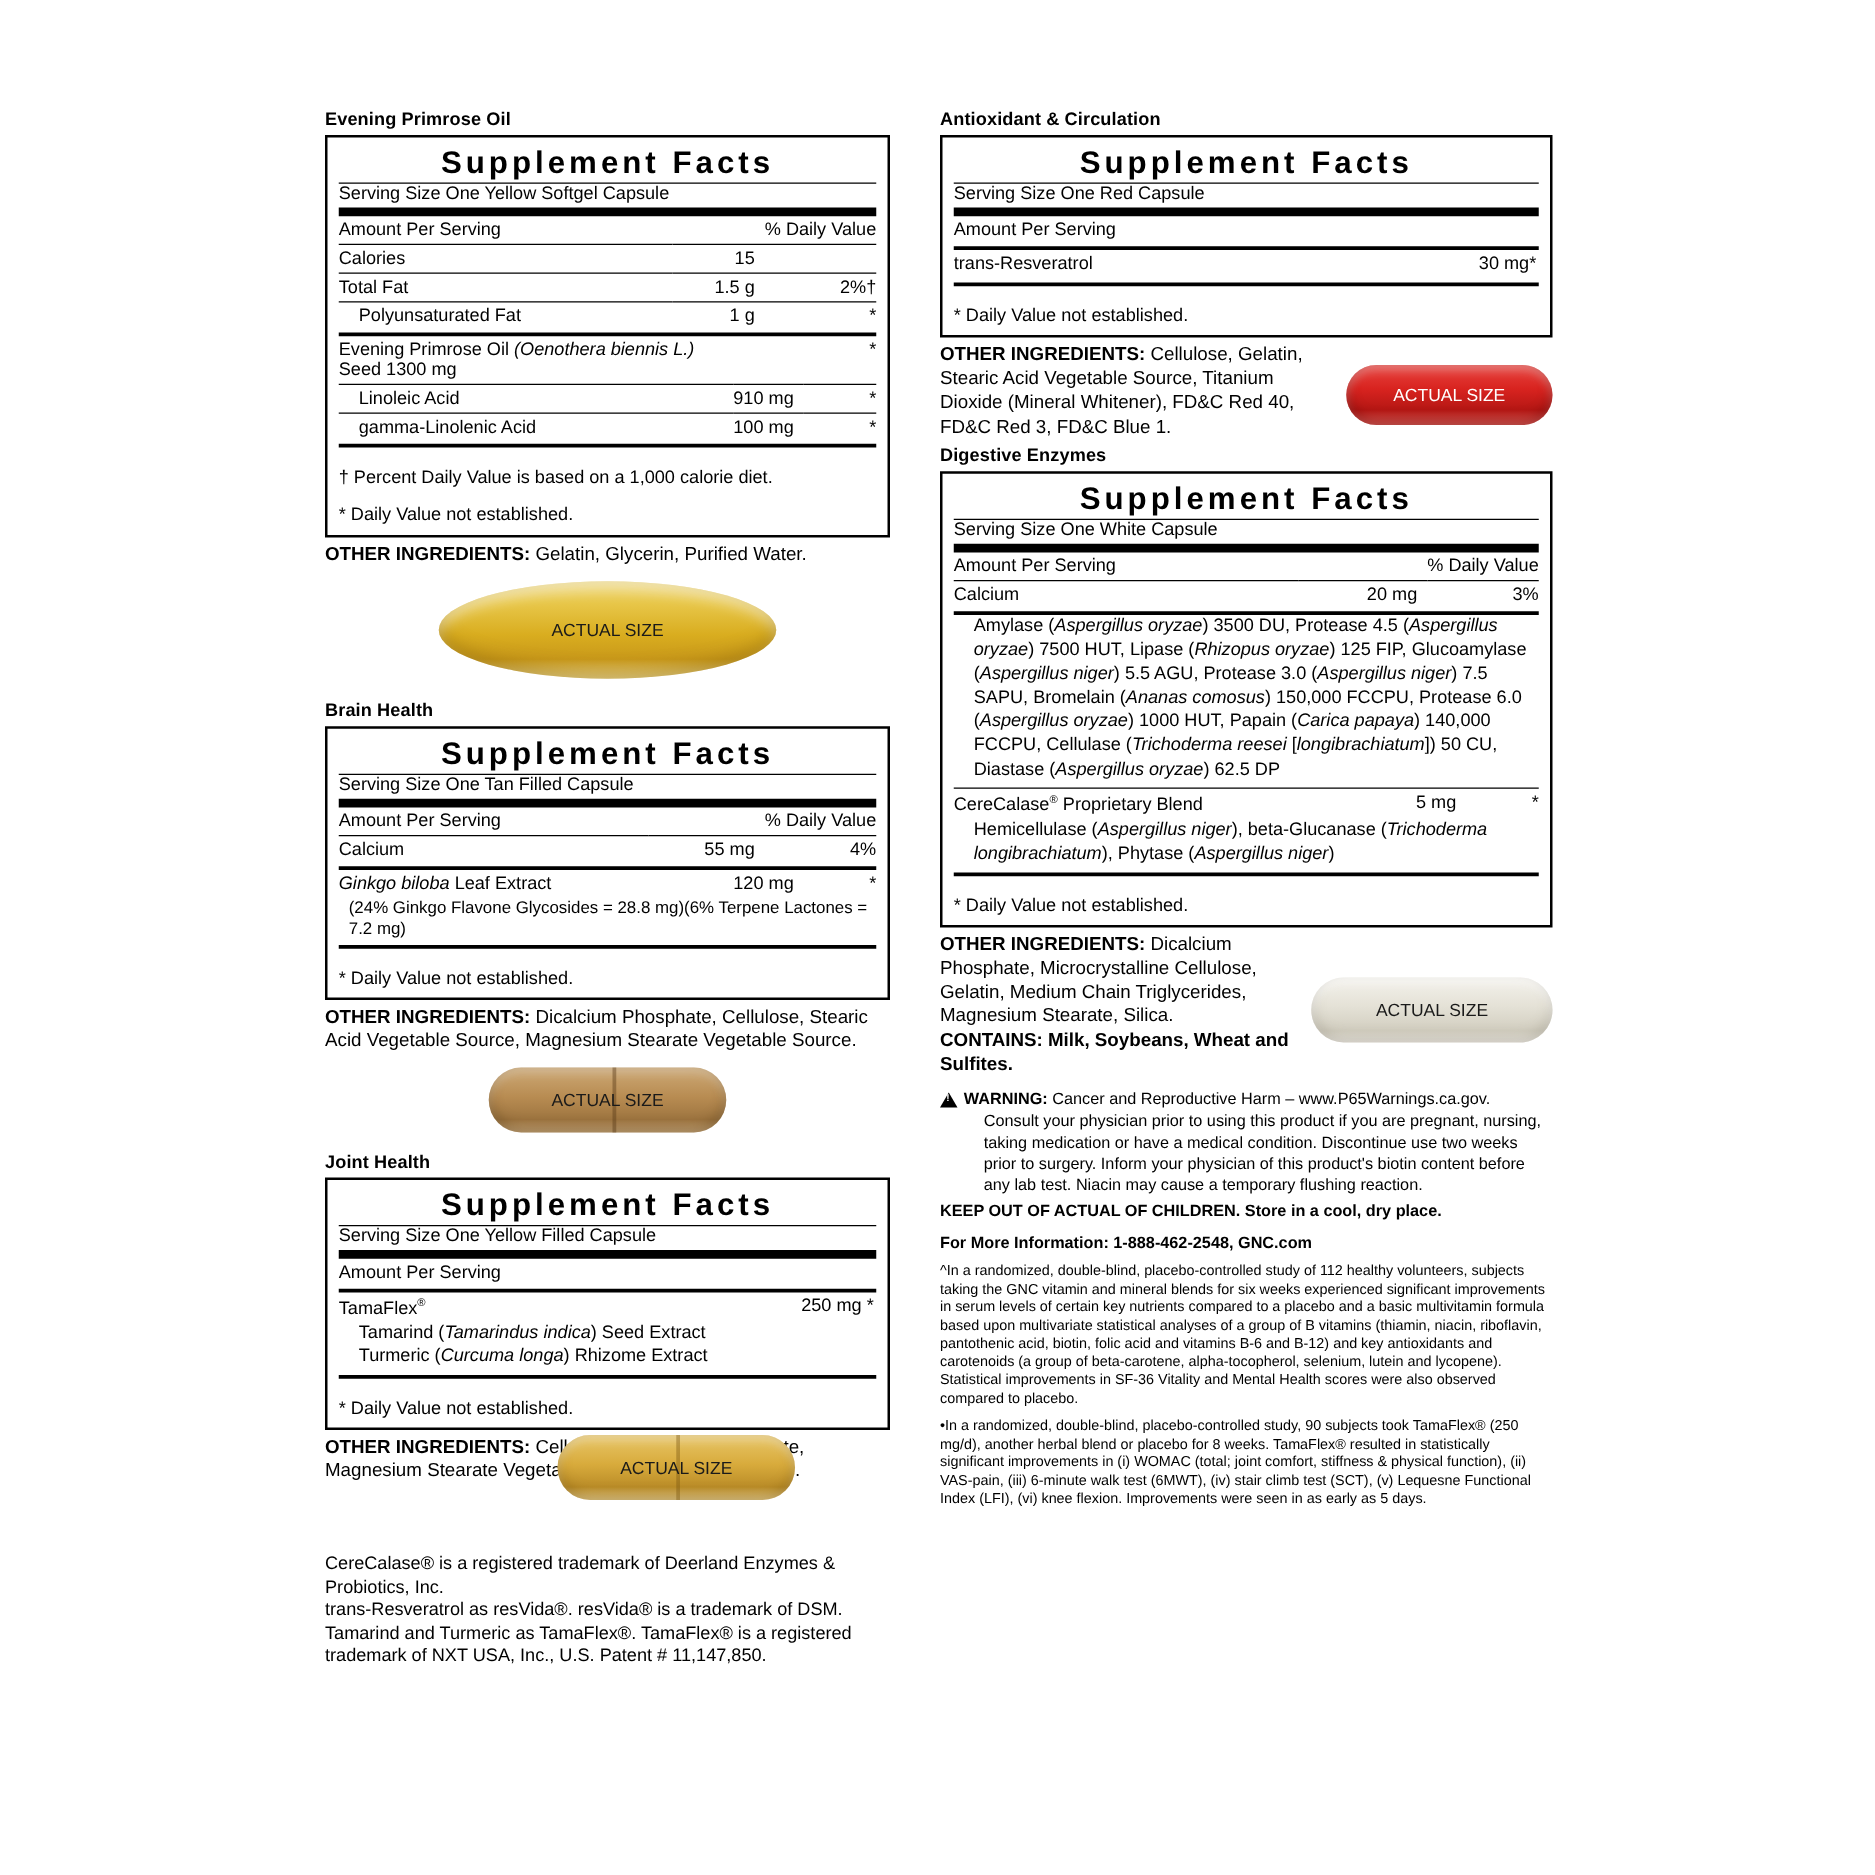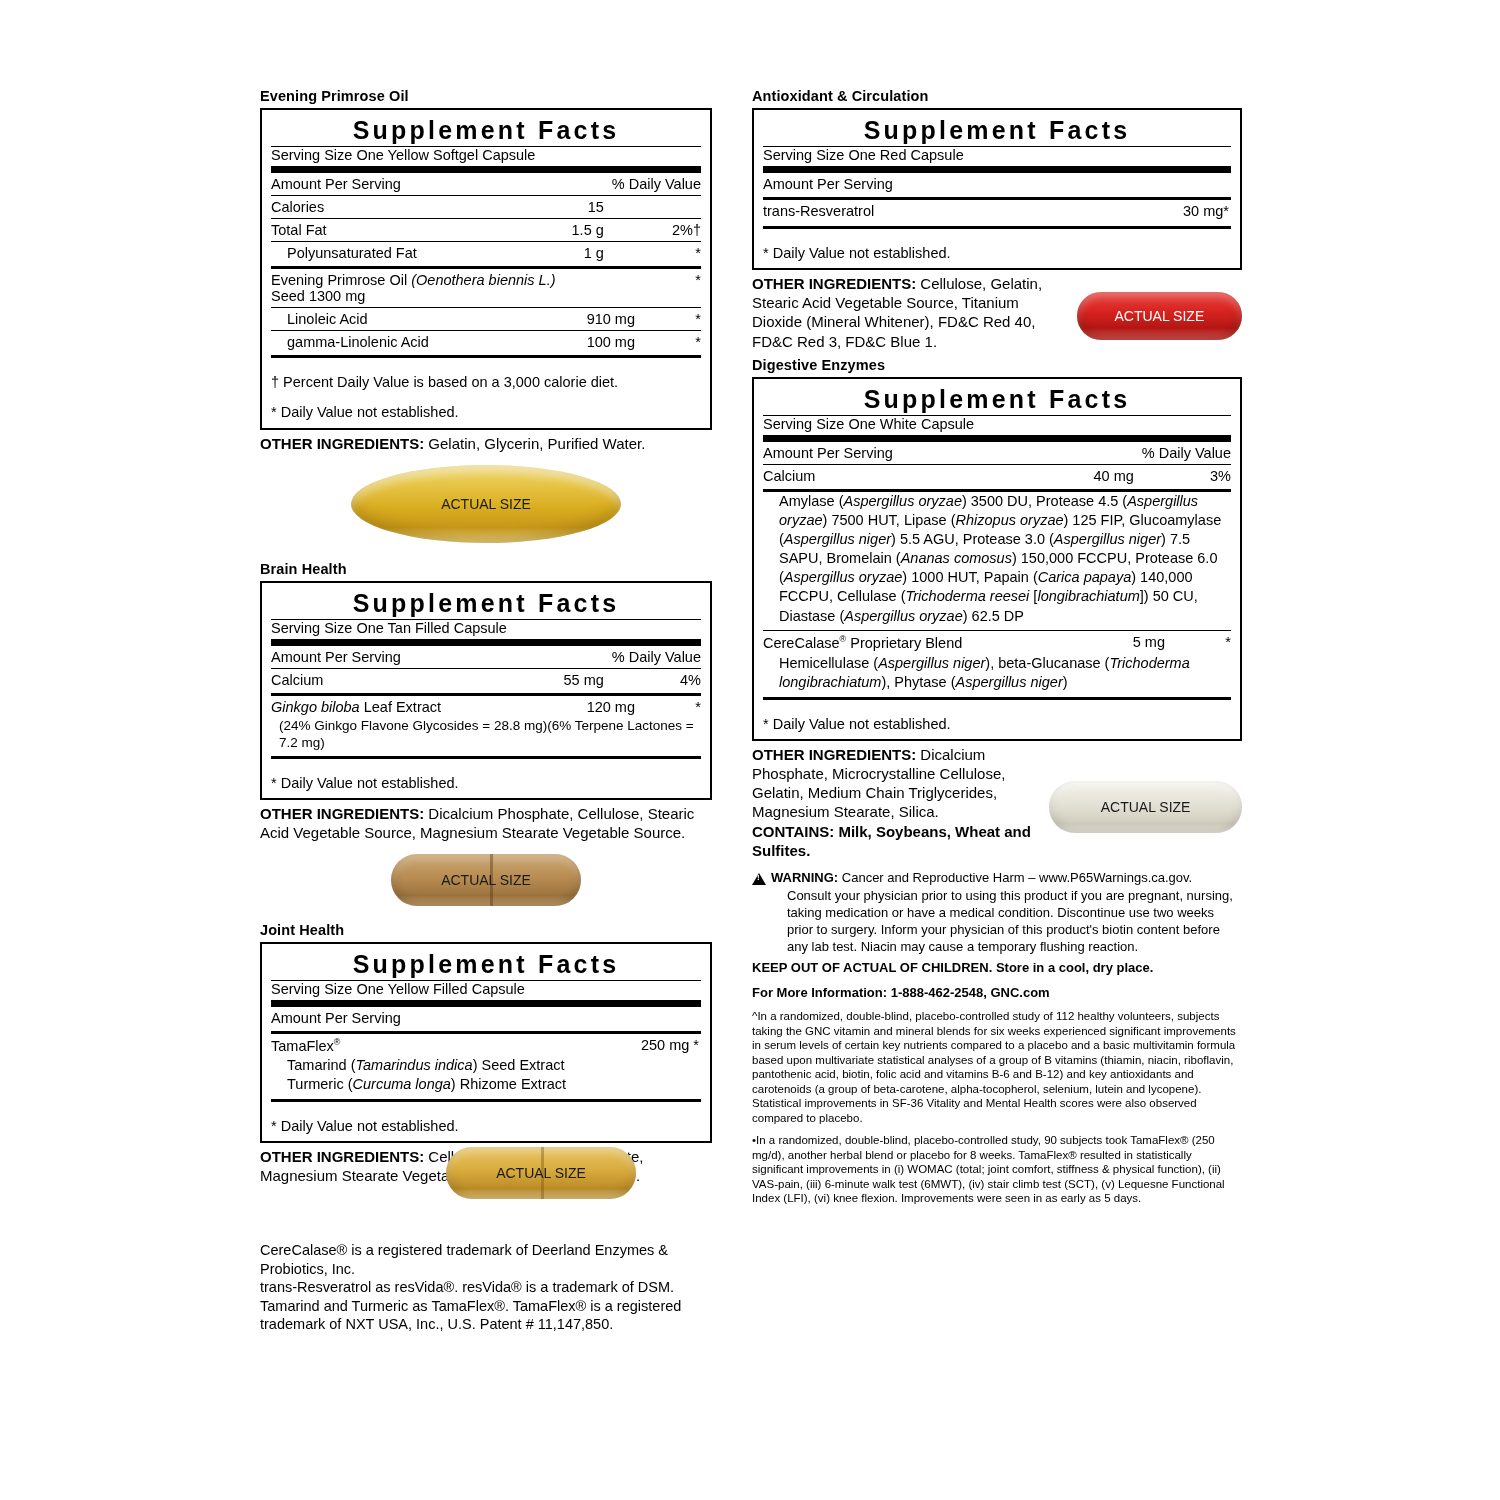--- a/index.html
+++ b/index.html
@@ -236,21 +236,21 @@
             <td class="dv">*</td>
           </tr>
           <tr class="bt">
             <td class="indent">gamma-Linolenic Acid</td>
             <td class="amt">100 mg</td>
             <td class="dv">*</td>
           </tr>
         </tbody>
           </table>
         <div class="rule-med" style="margin-top:2px;"></div>
-        <div class="footnote">† Percent Daily Value is based on a 3,000 calorie diet.</div>
+        <div class="footnote">† Percent Daily Value is based on a 1,000 calorie diet.</div>
         <div class="footnote" style="padding-top:0">* Daily Value not established.</div>
       </div>
       <div class="other-ing">
         <b>OTHER INGREDIENTS:</b><span> Gelatin, Glycerin, Purified Water.</span>
       </div>
 
       <div class="pill-row" style="justify-content:center; margin-top:12px;">
         <div class="pill pill-soft">
           <span>ACTUAL SIZE</span>
         </div>
@@ -397,21 +397,21 @@
         <div class="rule-thick"></div>
         <table class="sf">
           <tbody>
               <tr class="hdr">
             <td>Amount Per Serving</td>
             <td class="amt"></td>
             <td class="dv">% Daily Value</td>
           </tr>
           <tr class="bt">
             <td>Calcium</td>
-            <td class="amt">40 mg</td>
+            <td class="amt">20 mg</td>
             <td class="dv">3%</td>
           </tr>
         </tbody>
           </table>
         <div class="rule-med" style="margin-top:2px;"></div>
         <div style="padding-left:16px; font-size:14.5px; line-height:1.32;">
           Amylase (<i>Aspergillus oryzae</i>) 3500 DU, Protease 4.5 (<i>Aspergillus oryzae</i>) 7500 HUT, Lipase (<i>Rhizopus oryzae</i>) 125 FIP, Glucoamylase (<i>Aspergillus niger</i>) 5.5 AGU, Protease 3.0 (<i>Aspergillus niger</i>) 7.5 SAPU, Bromelain (<i>Ananas comosus</i>) 150,000 FCCPU, Protease 6.0 (<i>Aspergillus oryzae</i>) 1000 HUT, Papain (<i>Carica papaya</i>) 140,000 FCCPU, Cellulase (<i>Trichoderma reesei</i> [<i>longibrachiatum</i>]) 50 CU, Diastase (<i>Aspergillus oryzae</i>) 62.5 DP
         </div>
         <div class="rule-thin" style="margin-top:4px;"></div>
         <table class="sf">

